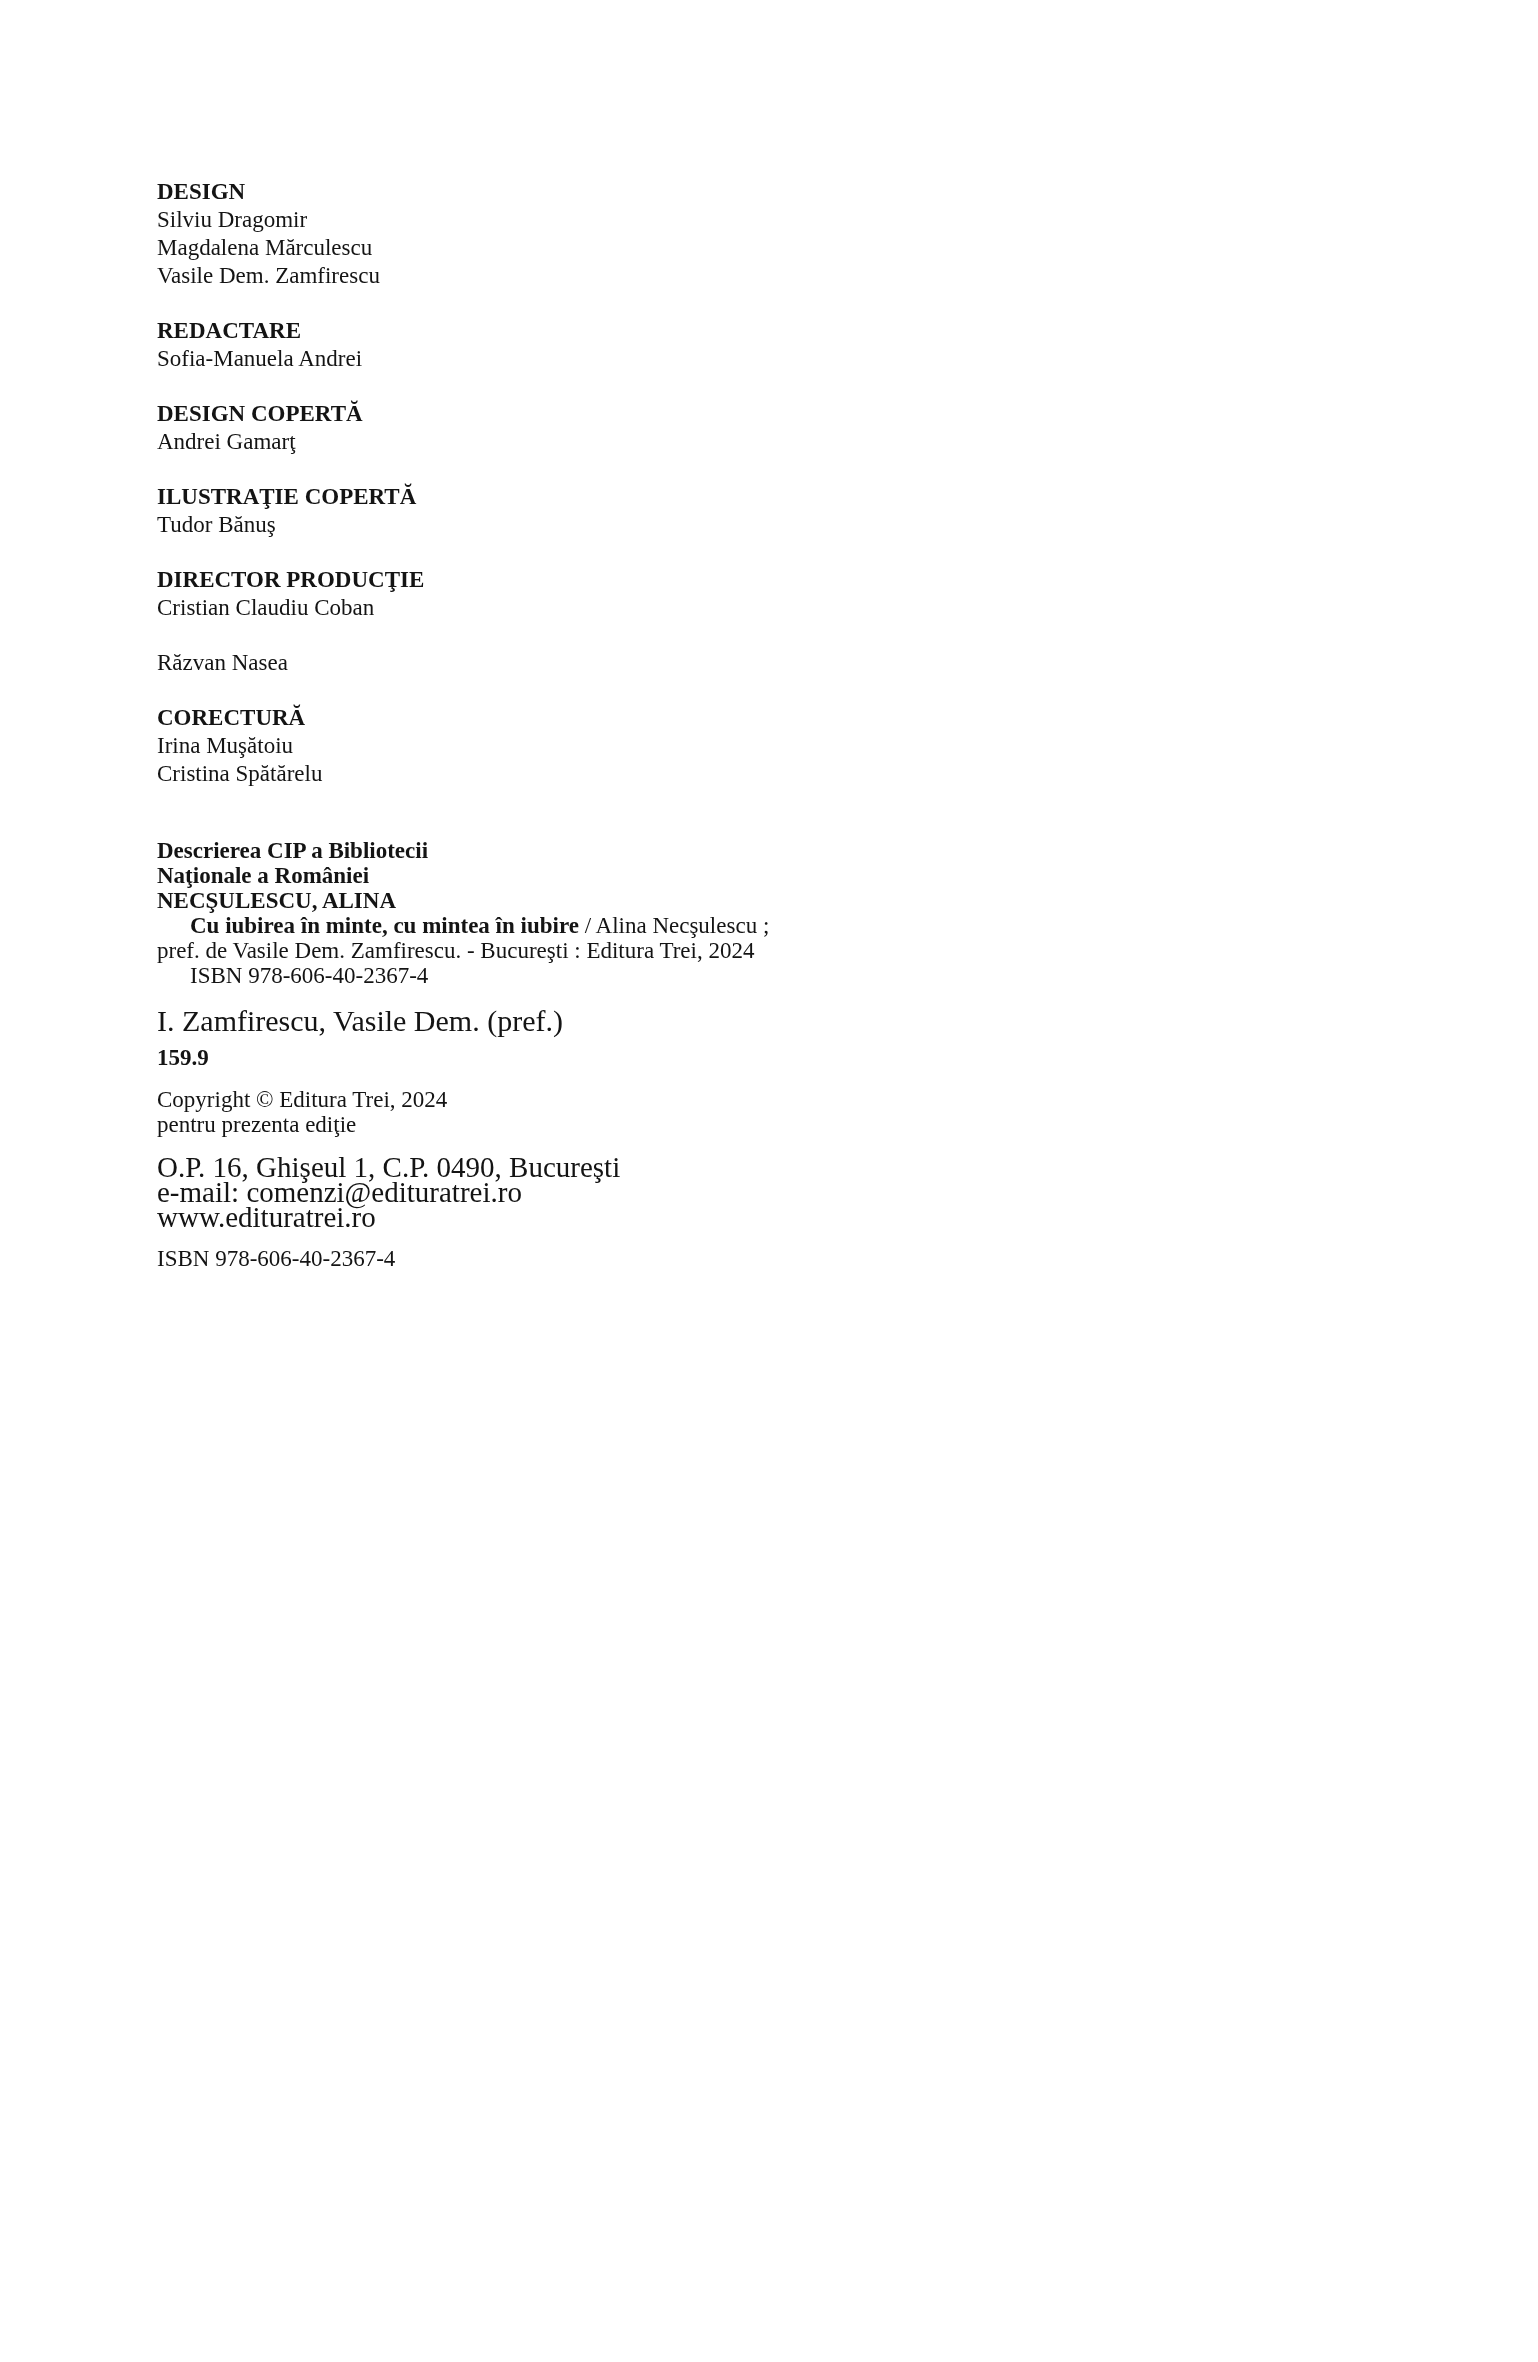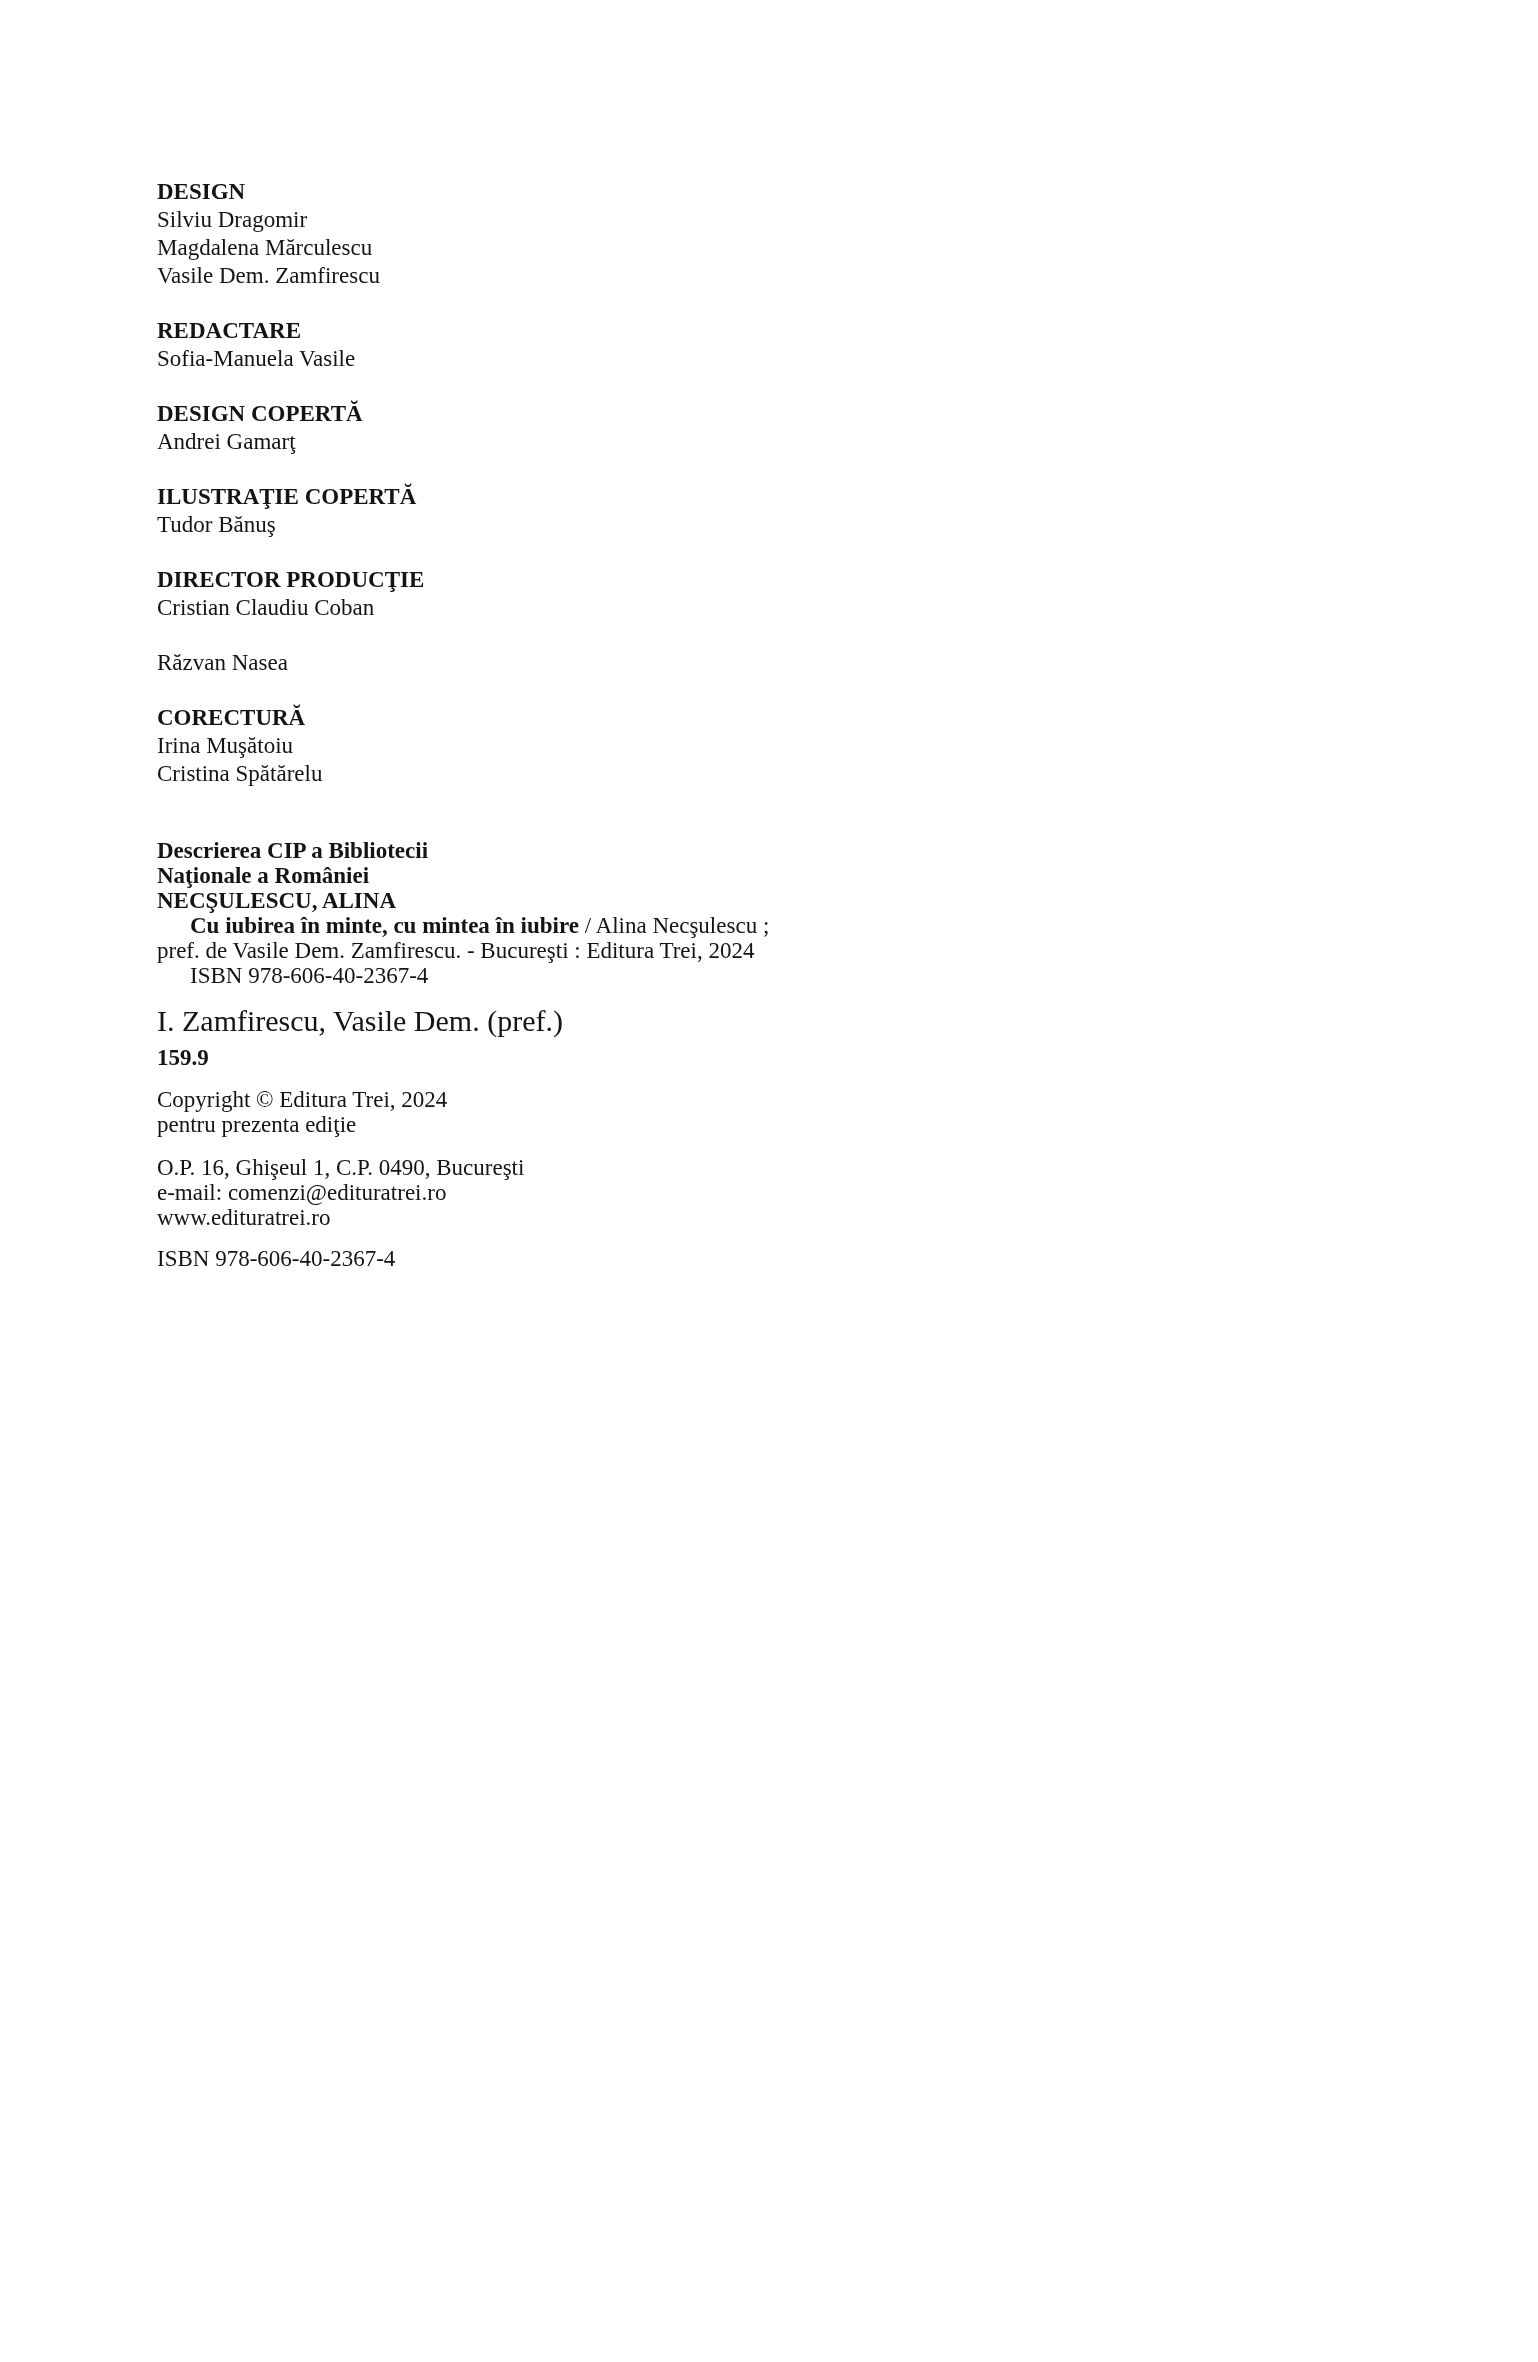--- a/index.html
+++ b/index.html
@@ -52,21 +52,21 @@
     line-height: 25px;
     font-weight: bold;
   }
   .copyright {
     margin-top: 17px;
     font-size: 23px;
     line-height: 25px;
   }
   .address {
     margin-top: 18px;
-    font-size: 23px;
+    font-size: 29px;
     line-height: 25px;
   }
   .isbn-footer {
     margin-top: 16px;
     font-size: 23px;
     line-height: 25px;
   }
 </style>
 </head>
 <body>
@@ -77,21 +77,21 @@
     <section>
       <div class="credit-block">
         <div class="credit-heading">DESIGN</div>
         <div class="credit-line">Silviu Dragomir</div>
         <div class="credit-line">Magdalena Mărculescu</div>
         <div class="credit-line">Vasile Dem. Zamfirescu</div>
       </div>
 
       <div class="credit-block">
         <div class="credit-heading">REDACTARE</div>
-        <div class="credit-line">Sofia-Manuela Vasile</div>
+        <div class="credit-line">Sofia-Manuela Andrei</div>
       </div>
 
       <div class="credit-block">
         <div class="credit-heading">DESIGN COPERTĂ</div>
         <div class="credit-line">Andrei Gamarţ</div>
       </div>
 
       <div class="credit-block">
         <div class="credit-heading">ILUSTRAŢIE COPERTĂ</div>
         <div class="credit-line">Tudor Bănuş</div>

